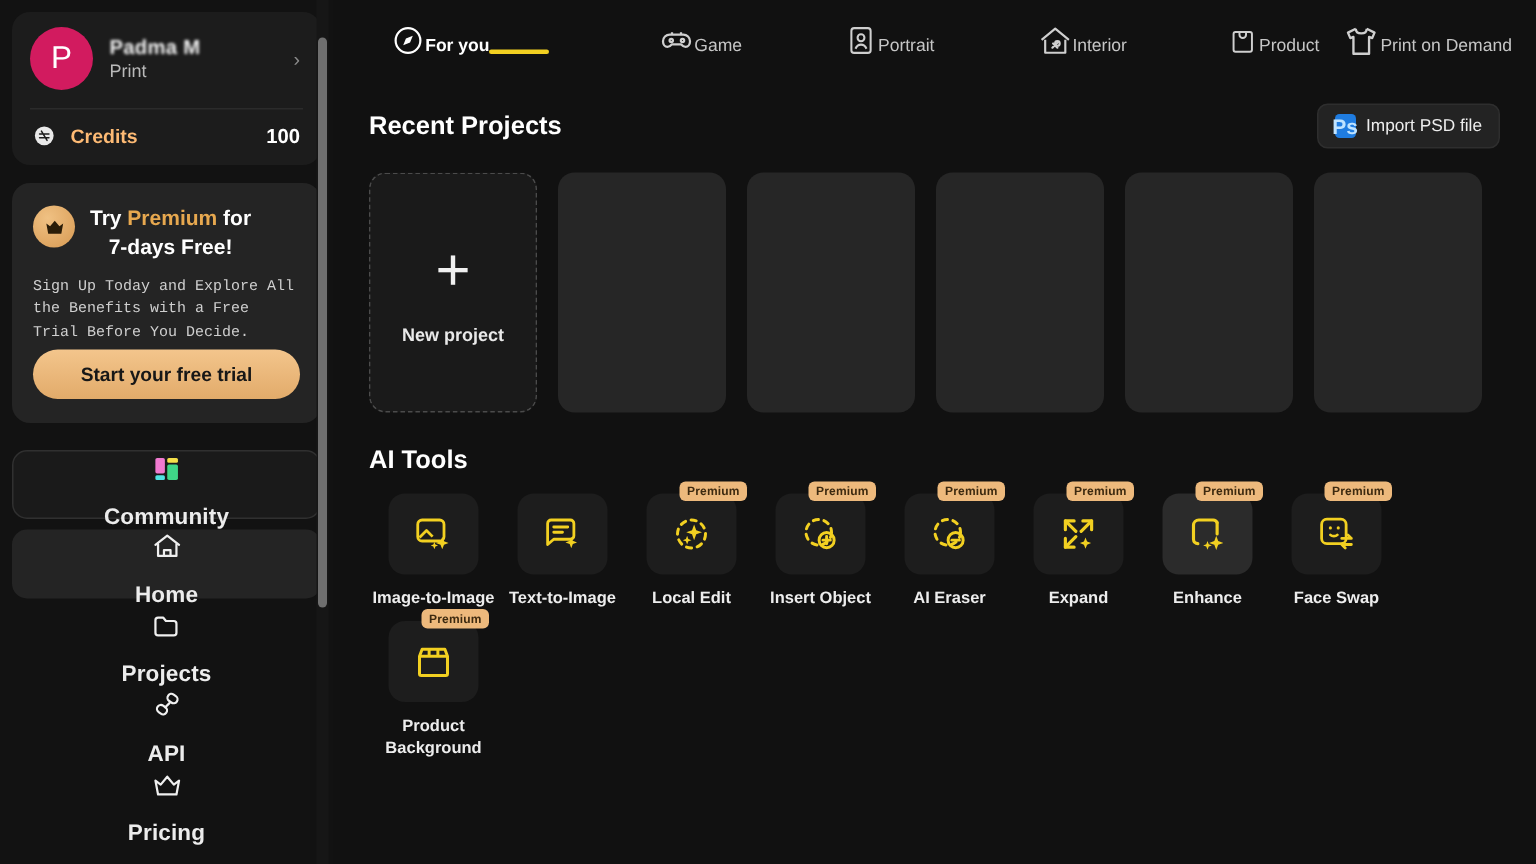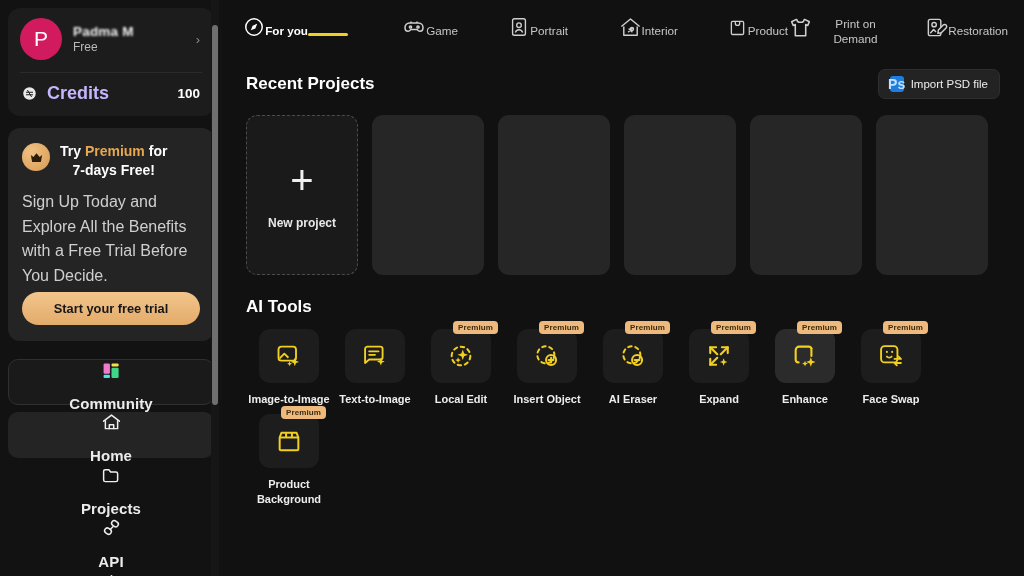--- a/index.html
+++ b/index.html
@@ -49,39 +49,40 @@
   }
   .profile-plan { font-size: 12px; color: #b9b9b9; margin-top: 1px; }
   .chev { color: #8b8b8b; font-size: 13px; padding-right: 2px; }
 
   .credits-row {
     display: flex; align-items: center; gap: 10px;
     border-top: 1px solid #2b2b2b;
     padding: 10px 2px 12px 2px;
   }
   .coin-icon { width: 15px; height: 15px; flex: 0 0 15px; }
-  .credits-label { font-size: 18px; font-weight: bold; color: #c4b5fd; flex: 1; }
+  .credits-label { font-size: 13px; font-weight: bold; color: #fdba74; flex: 1; }
   .credits-value { font-size: 13.5px; font-weight: bold; color: #ffffff; }
 
   .promo-card {
     background: #242424; border-radius: 12px;
     padding: 14px 14px 16px 14px; margin-bottom: 18px;
   }
   .promo-head { display: flex; gap: 10px; align-items: flex-start; }
   .crown-badge {
     width: 28px; height: 28px; border-radius: 50%;
     background: radial-gradient(circle at 35% 30%, #f0c183, #d79a53);
     display: flex; align-items: center; justify-content: center;
     flex: 0 0 28px; margin-top: 1px;
   }
   .promo-title { font-size: 14px; font-weight: bold; color: #fff; line-height: 1.35; text-align: center; }
   .promo-title .gold { color: #e7a84f; }
   .promo-body {
-    font-size: 16px; color: #cfcfcf; line-height: 1.55;
+    font-size: 10px; color: #cfcfcf; line-height: 1.55;
     margin-top: 10px;
+    font-family: Liberation Mono, monospace;
   }
   .promo-btn {
     display: block; width: 100%;
     margin-top: 3px; padding: 9px 0;
     border: none; border-radius: 20px;
     background: linear-gradient(180deg,#f3c58c,#e2ab6a);
     color: #171717; font-size: 12.8px; font-weight: bold;
     font-family: "Liberation Sans", sans-serif; cursor: pointer;
   }
 
@@ -189,21 +190,21 @@
 
 <div class="app">
 
   <aside class="sidebar">
 
     <div class="profile-card">
       <div class="profile-row">
         <div class="avatar">P</div>
         <div class="profile-text">
           <div class="profile-name">Padma M</div>
-          <div class="profile-plan">Free</div>
+          <div class="profile-plan">Print</div>
         </div>
         <div class="chev">›</div>
       </div>
       <div class="credits-row">
         <svg class="coin-icon" viewBox="0 0 24 24" fill="none">
           <circle cx="12" cy="12" r="10" fill="#e9e9e9"></circle>
           <path d="M7 10h10M7 14h10M9 7l6 10" stroke="#1c1c1c" stroke-width="1.6" stroke-linecap="round"></path>
         </svg>
         <span class="credits-label">Credits</span>
         <span class="credits-value">100</span>
@@ -346,31 +347,20 @@
       <div class="tab">
         <span class="tab-ico">
           <svg width="25" height="25" viewBox="0 0 24 24" fill="none" stroke="#cfcfcf" stroke-width="1.5" stroke-linejoin="round">
             <path d="M8.5 4L3.5 6.5 5 10l2-.8V20h10V9.2l2 .8 1.5-3.5L15.5 4"></path>
             <path d="M8.5 4c0 2 1.6 3 3.5 3s3.5-1 3.5-3"></path>
           </svg>
         </span>
         <span class="tab-label">Print on Demand</span>
       </div>
 
-      <div class="tab">
-        <span class="tab-ico">
-          <svg width="23" height="23" viewBox="0 0 24 24" fill="none" stroke="#cfcfcf" stroke-width="1.5" stroke-linejoin="round">
-            <rect x="3.5" y="3.5" width="13" height="17" rx="2"></rect>
-            <circle cx="9.5" cy="9" r="2.3"></circle>
-            <path d="M5.5 18l3.5-4 2.5 2.6"></path>
-            <path d="M14 14.5l5-5a2.1 2.1 0 0 1 3 3l-5 5-3.6.6.6-3.6z" fill="#111111"></path>
-          </svg>
-        </span>
-        <span class="tab-label">Restoration</span>
-      </div>
     </nav>
 
     <div class="section-head">
       <div class="section-title">Recent Projects</div>
       <button class="btn-psd">
         <span class="ps-badge">Ps</span>
         <span>Import PSD file</span>
       </button>
     </div>
 

